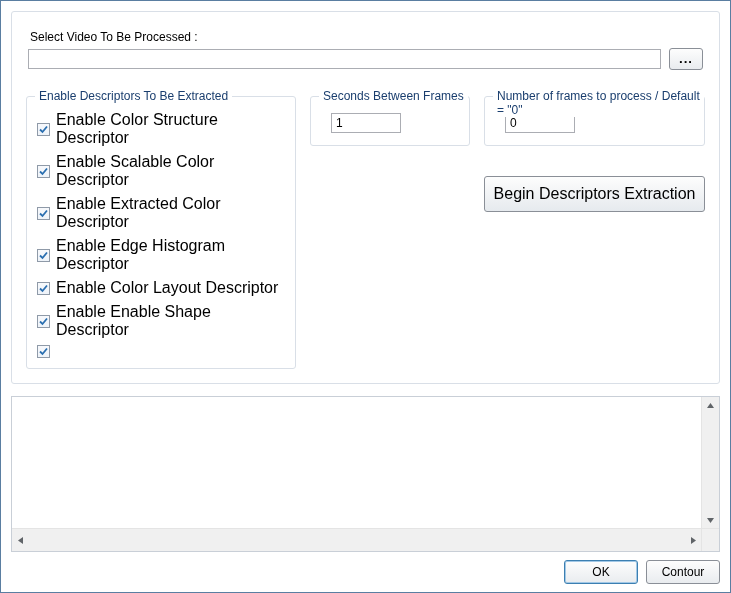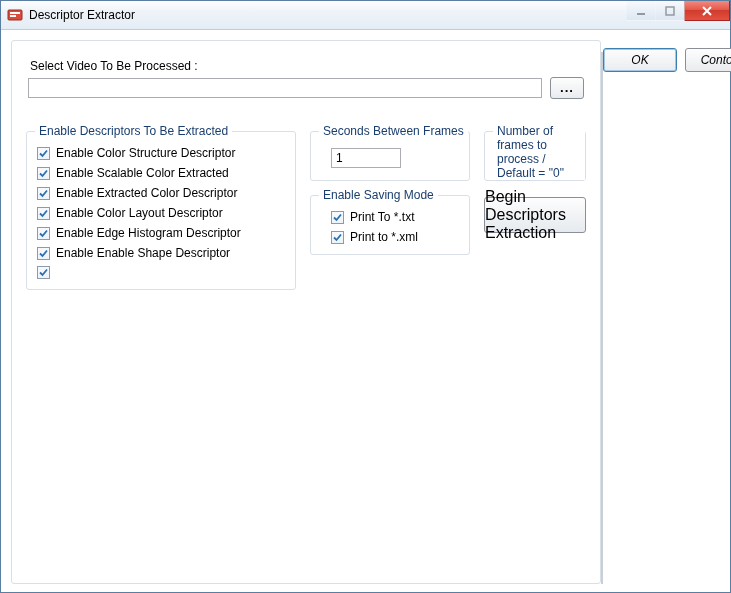--- a/index.html
+++ b/index.html
@@ -70,20 +70,21 @@
     color: #fff;
     border: 1px solid #a22;
     border-top: none;
   }
   .tc-btn svg { display: block; }
 
   .client {
     flex: 1;
     padding: 10px 10px 8px 10px;
     display: flex;
+    flex-direction: column;
     box-sizing: border-box;
   }
 
   .groupbox {
     border: 1px solid #d9dfe7;
     border-radius: 3px;
     padding: 10px 10px 10px 10px;
     position: relative;
     background: #fff;
   }
@@ -132,37 +133,37 @@
     background: linear-gradient(to bottom, #fdfdfd, #e9ecef);
     font-weight: bold;
     letter-spacing: 1px;
     cursor: default;
     padding-bottom: 2px;
   }
 
   .cols {
     display: flex;
     gap: 14px;
-    margin-top: 22px;
+    margin-top: 16px;
   }
   .col-left { width: 270px; }
   .col-mid { width: 160px; display: flex; flex-direction: column; gap: 14px; }
-  .col-right { flex: 1; display: flex; flex-direction: column; }
+  .col-right { flex: 1; display: flex; flex-direction: column; gap: 14px; }
 
   .check-list {
     display: flex;
     flex-direction: column;
     gap: 6px;
     padding-top: 4px;
   }
   .check-item {
     display: flex;
     align-items: center;
     gap: 6px;
-    font-size: 12px;
+    font-size: 16px;
     color: #000;
   }
   .chk {
     width: 13px;
     height: 13px;
     border: 1px solid #8f9aa8;
     background: linear-gradient(to bottom, #f7f9fc, #eef3f9);
     display: inline-flex;
     align-items: center;
     justify-content: center;
@@ -260,59 +261,31 @@
     width: 72px;
     height: 22px;
     border: 1px solid #8a8f97;
     border-radius: 3px;
     background: linear-gradient(to bottom, #fdfdfd, #e9ecef);
     font-size: 12px;
     display: flex;
     align-items: center;
     justify-content: center;
     cursor: default;
-    font-style: italic;
   }
   .dlg-btn.default {
     border: 1px solid #3c7fb1;
     box-shadow: 0 0 0 1px #a2c8e6 inset;
   }
 </style>
 </head>
 <body>
 
 <div class="window">
 
-  <div class="titlebar">
-    <span class="app-icon">
-      <svg width="16" height="16" viewBox="0 0 16 16">
-        <rect x="1" y="3" width="14" height="10" rx="1" fill="#d94b3a" stroke="#9e2f22"></rect>
-        <rect x="3" y="5" width="10" height="2" fill="#fff"></rect>
-        <rect x="3" y="8" width="6" height="2" fill="#fff"></rect>
-      </svg>
-    </span>
-    <span class="title-text">Descriptor Extractor</span>
-    <div class="title-controls">
-      <div class="tc-btn min">
-        <svg width="10" height="10">
-            <rect x="1" y="7" width="8" height="2" fill="#5a5f66"></rect>
-          </svg>
-      </div>
-      <div class="tc-btn max">
-        <svg width="10" height="10">
-            <rect x="1" y="1" width="8" height="8" fill="none" stroke="#5a5f66" stroke-width="1.5"></rect>
-          </svg>
-      </div>
-      <div class="tc-btn close">
-        <svg width="12" height="10" viewBox="0 0 12 10">
-          <path d="M2 1 L10 9 M10 1 L2 9" stroke="#fff" stroke-width="2"></path>
-        </svg>
-      </div>
-    </div>
-  </div>
 
   <div class="client">
 
     <div class="groupbox outer-group">
 
       <div class="video-row">
         <div class="video-label">Select Video To Be Processed :</div>
         <div class="video-input-row">
           <input type="text" class="text-input video-path" value="" style="">
           <button class="browse-btn">...</button>
@@ -332,45 +305,45 @@
                     </svg>
                   </span>
                   <span>Enable Color Structure Descriptor</span>
                 </div>
                 <div class="check-item">
                   <span class="chk">
                     <svg width="11" height="11" viewBox="0 0 11 11">
                       <path d="M2 5.5 L4.5 8 L9 2.5" stroke="#2b6fb0" stroke-width="1.8" fill="none"></path>
                     </svg>
                   </span>
-                  <span>Enable Scalable Color Extracted</span>
+                  <span>Enable Scalable Color Descriptor</span>
                 </div>
                 <div class="check-item">
                   <span class="chk">
                     <svg width="11" height="11" viewBox="0 0 11 11">
                       <path d="M2 5.5 L4.5 8 L9 2.5" stroke="#2b6fb0" stroke-width="1.8" fill="none"></path>
                     </svg>
                   </span>
                   <span>Enable Extracted Color Descriptor</span>
                 </div>
                 <div class="check-item">
                   <span class="chk">
                     <svg width="11" height="11" viewBox="0 0 11 11">
                       <path d="M2 5.5 L4.5 8 L9 2.5" stroke="#2b6fb0" stroke-width="1.8" fill="none"></path>
                     </svg>
                   </span>
+                  <span>Enable Edge Histogram Descriptor</span>
+                </div>
+                <div class="check-item">
+                  <span class="chk">
+                    <svg width="11" height="11" viewBox="0 0 11 11">
+                      <path d="M2 5.5 L4.5 8 L9 2.5" stroke="#2b6fb0" stroke-width="1.8" fill="none"></path>
+                    </svg>
+                  </span>
                   <span>Enable Color Layout Descriptor</span>
-                </div>
-                <div class="check-item">
-                  <span class="chk">
-                    <svg width="11" height="11" viewBox="0 0 11 11">
-                      <path d="M2 5.5 L4.5 8 L9 2.5" stroke="#2b6fb0" stroke-width="1.8" fill="none"></path>
-                    </svg>
-                  </span>
-                  <span>Enable Edge Histogram Descriptor</span>
                 </div>
                 <div class="check-item">
                   <span class="chk">
                     <svg width="11" height="11" viewBox="0 0 11 11">
                       <path d="M2 5.5 L4.5 8 L9 2.5" stroke="#2b6fb0" stroke-width="1.8" fill="none"></path>
                     </svg>
                   </span>
                   <span>Enable Enable Shape Descriptor</span>
                 </div>
                 <div class="check-item">
@@ -383,41 +356,20 @@
               </div>
           </div>
         </div>
 
         <div class="col-mid">
           <div class="groupbox" style="padding-bottom:12px;">
             <div class="legend">Seconds Between Frames</div>
             <input type="text" class="small-input" style="margin-top: 6px;" value="1">
           </div>
 
-          <div class="groupbox">
-            <div class="legend">Enable Saving Mode</div>
-            <div class="check-list" id="save-list" style="padding-left:10px;">
-                <div class="check-item">
-                  <span class="chk">
-                    <svg width="11" height="11" viewBox="0 0 11 11">
-                      <path d="M2 5.5 L4.5 8 L9 2.5" stroke="#2b6fb0" stroke-width="1.8" fill="none"></path>
-                    </svg>
-                  </span>
-                  <span>Print To  *.txt</span>
-                </div>
-                <div class="check-item">
-                  <span class="chk">
-                    <svg width="11" height="11" viewBox="0 0 11 11">
-                      <path d="M2 5.5 L4.5 8 L9 2.5" stroke="#2b6fb0" stroke-width="1.8" fill="none"></path>
-                    </svg>
-                  </span>
-                  <span>Print to  *.xml</span>
-                </div>
-              </div>
-          </div>
         </div>
 
         <div class="col-right">
           <div class="groupbox" style="padding-bottom:12px;">
             <div class="legend">Number of frames to process / Default = "0"</div>
             <input type="text" class="small-input" style="margin-top: 6px;" value="0">
           </div>
 
           <div class="big-btn">Begin Descriptors Extraction</div>
         </div>

